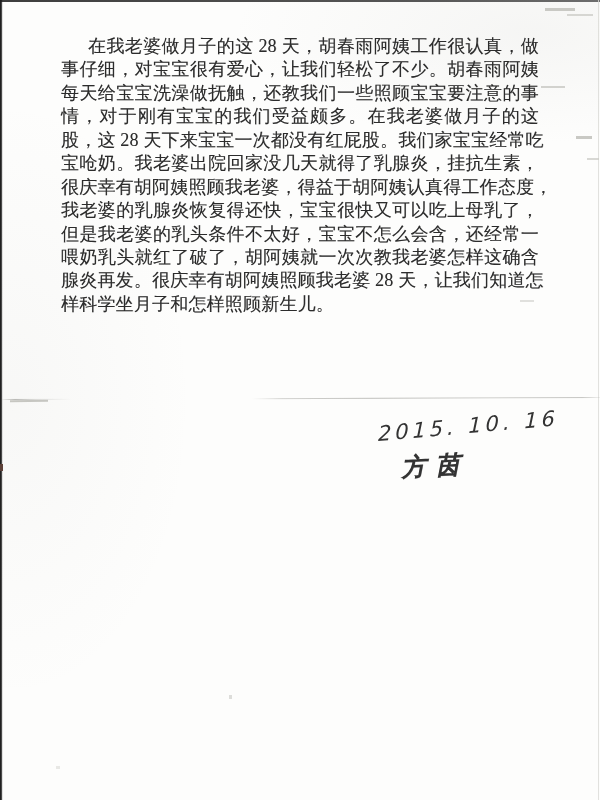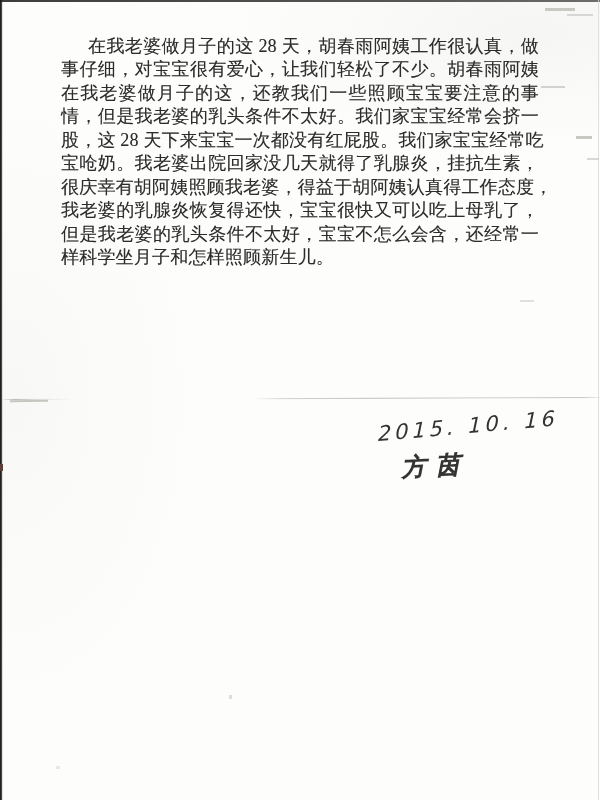--- a/index.html
+++ b/index.html
@@ -116,27 +116,29 @@
 
 <div id="page">
 
   <div class="edge-left"></div>
   <div class="edge-top"></div>
   <div class="edge-right"></div>
 
   <div class="letter-body">
     <div class="t-line first">在我老婆做月子的这 28 天，胡春雨阿姨工作很认真，做</div>
     <div class="t-line">事仔细，对宝宝很有爱心，让我们轻松了不少。胡春雨阿姨</div>
-    <div class="t-line">在我老婆做月子的这，还教我们一些照顾宝宝要注意的事</div>
-    <div class="t-line">情，但是我老婆的乳头条件不太好。我们家宝宝经常会挤一</div>
+    <div class="t-line">每天给宝宝洗澡做抚触，还教我们一些照顾宝宝要注意的事</div>
+    <div class="t-line">情，对于刚有宝宝的我们受益颇多。在我老婆做月子的这</div>
     <div class="t-line">股，这 28 天下来宝宝一次都没有红屁股。我们家宝宝经常吃</div>
     <div class="t-line">宝呛奶。我老婆出院回家没几天就得了乳腺炎，挂抗生素，</div>
     <div class="t-line">很庆幸有胡阿姨照顾我老婆，得益于胡阿姨认真得工作态度，</div>
     <div class="t-line">我老婆的乳腺炎恢复得还快，宝宝很快又可以吃上母乳了，</div>
     <div class="t-line">但是我老婆的乳头条件不太好，宝宝不怎么会含，还经常一</div>
+    <div class="t-line">喂奶乳头就红了破了，胡阿姨就一次次教我老婆怎样这确含</div>
+    <div class="t-line">腺炎再发。很庆幸有胡阿姨照顾我老婆 28 天，让我们知道怎</div>
     <div class="t-line last">样科学坐月子和怎样照顾新生儿。</div>
   </div>
 
   <div class="crease-main"></div>
   <div class="crease-dash"></div>
 
   <div class="handwriting hw-date">2015. 10. 16</div>
   <div class="handwriting hw-sign">方茵</div>
 
   <div class="artifact a1"></div>

